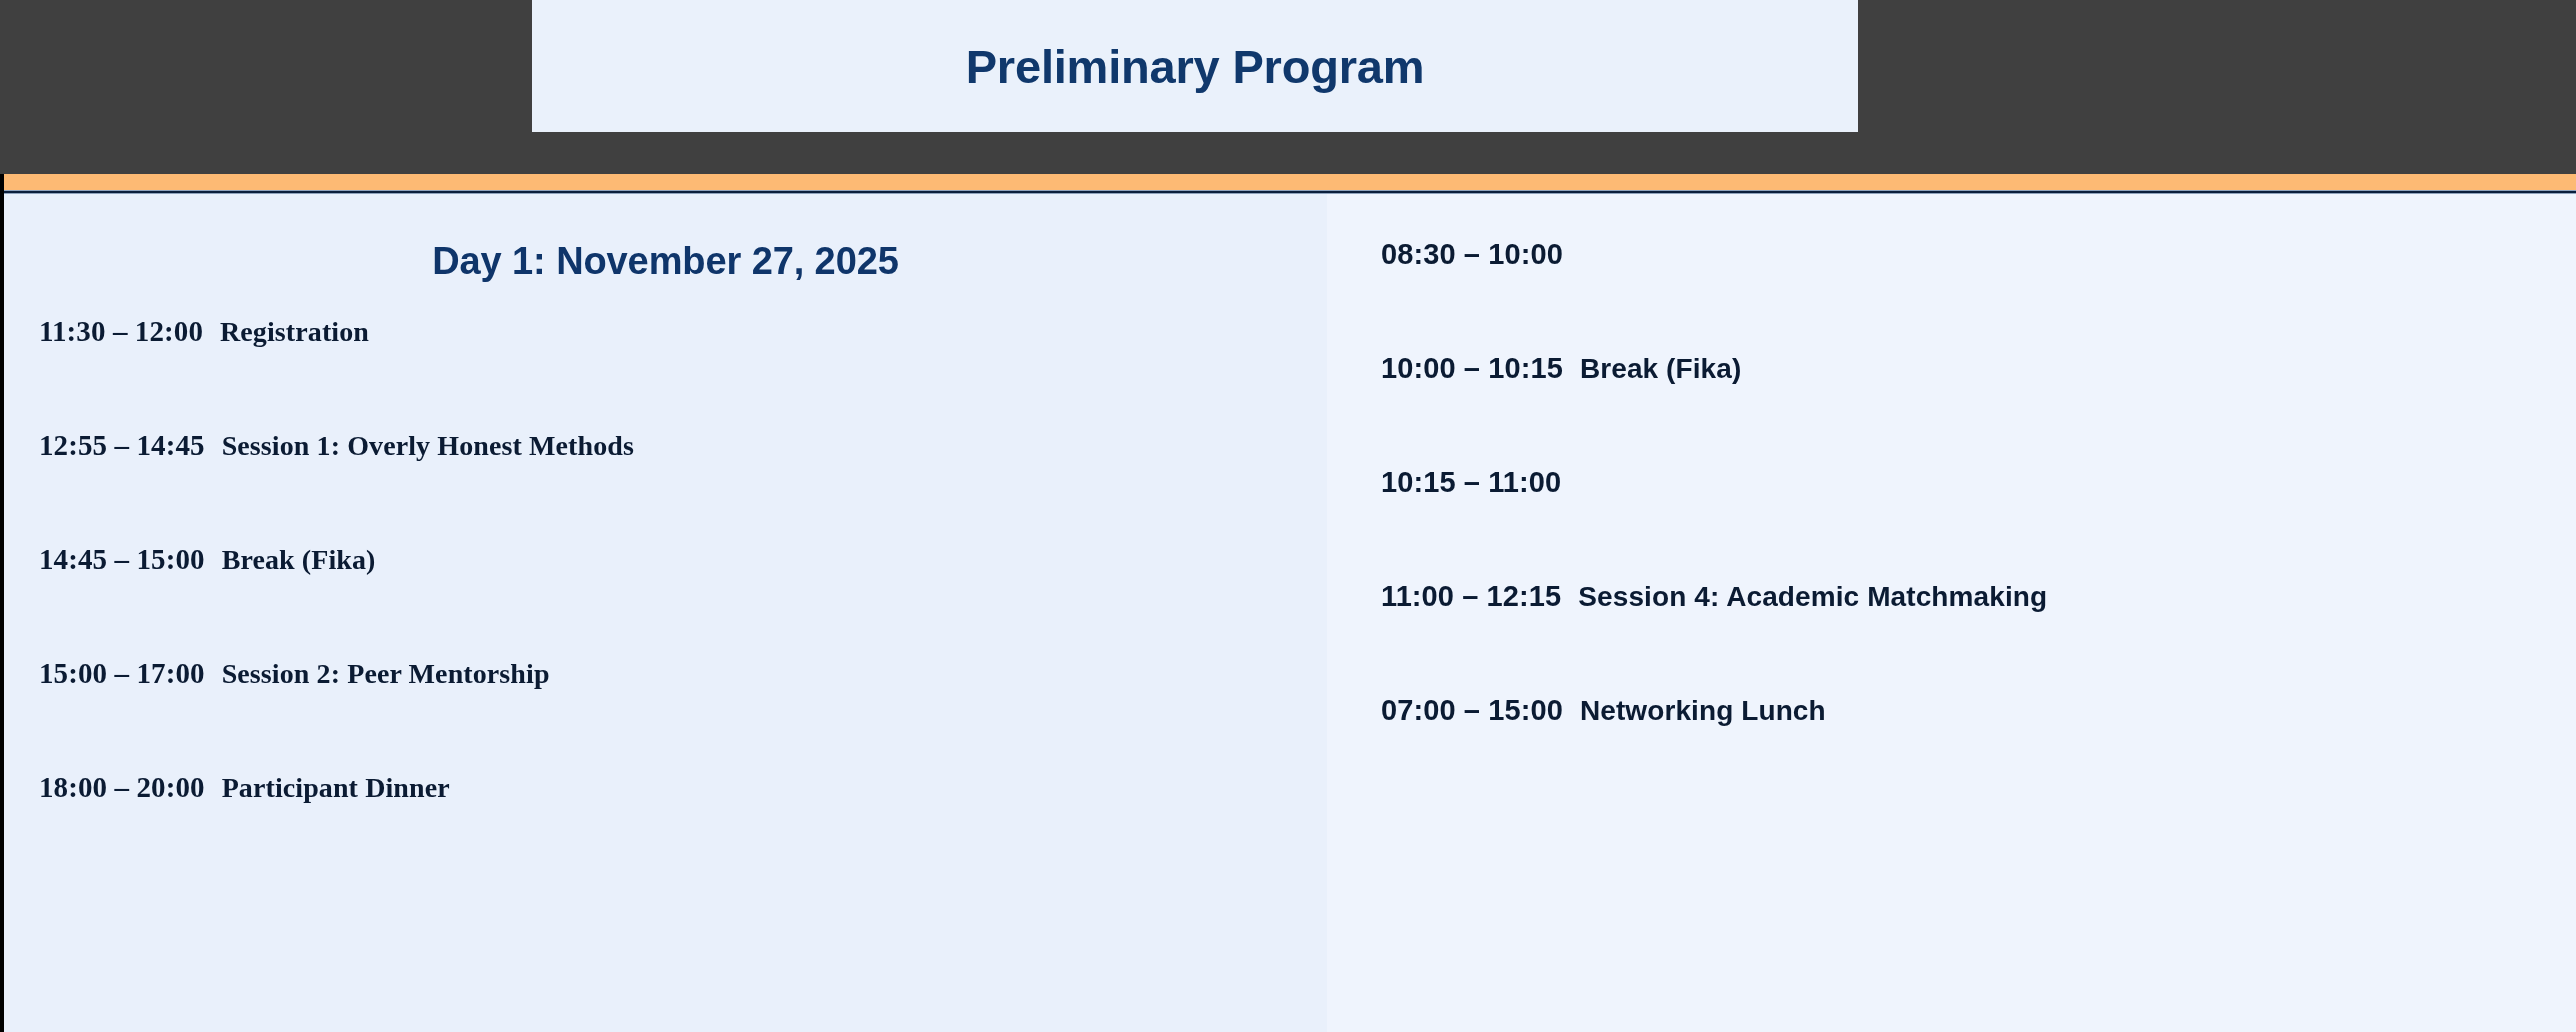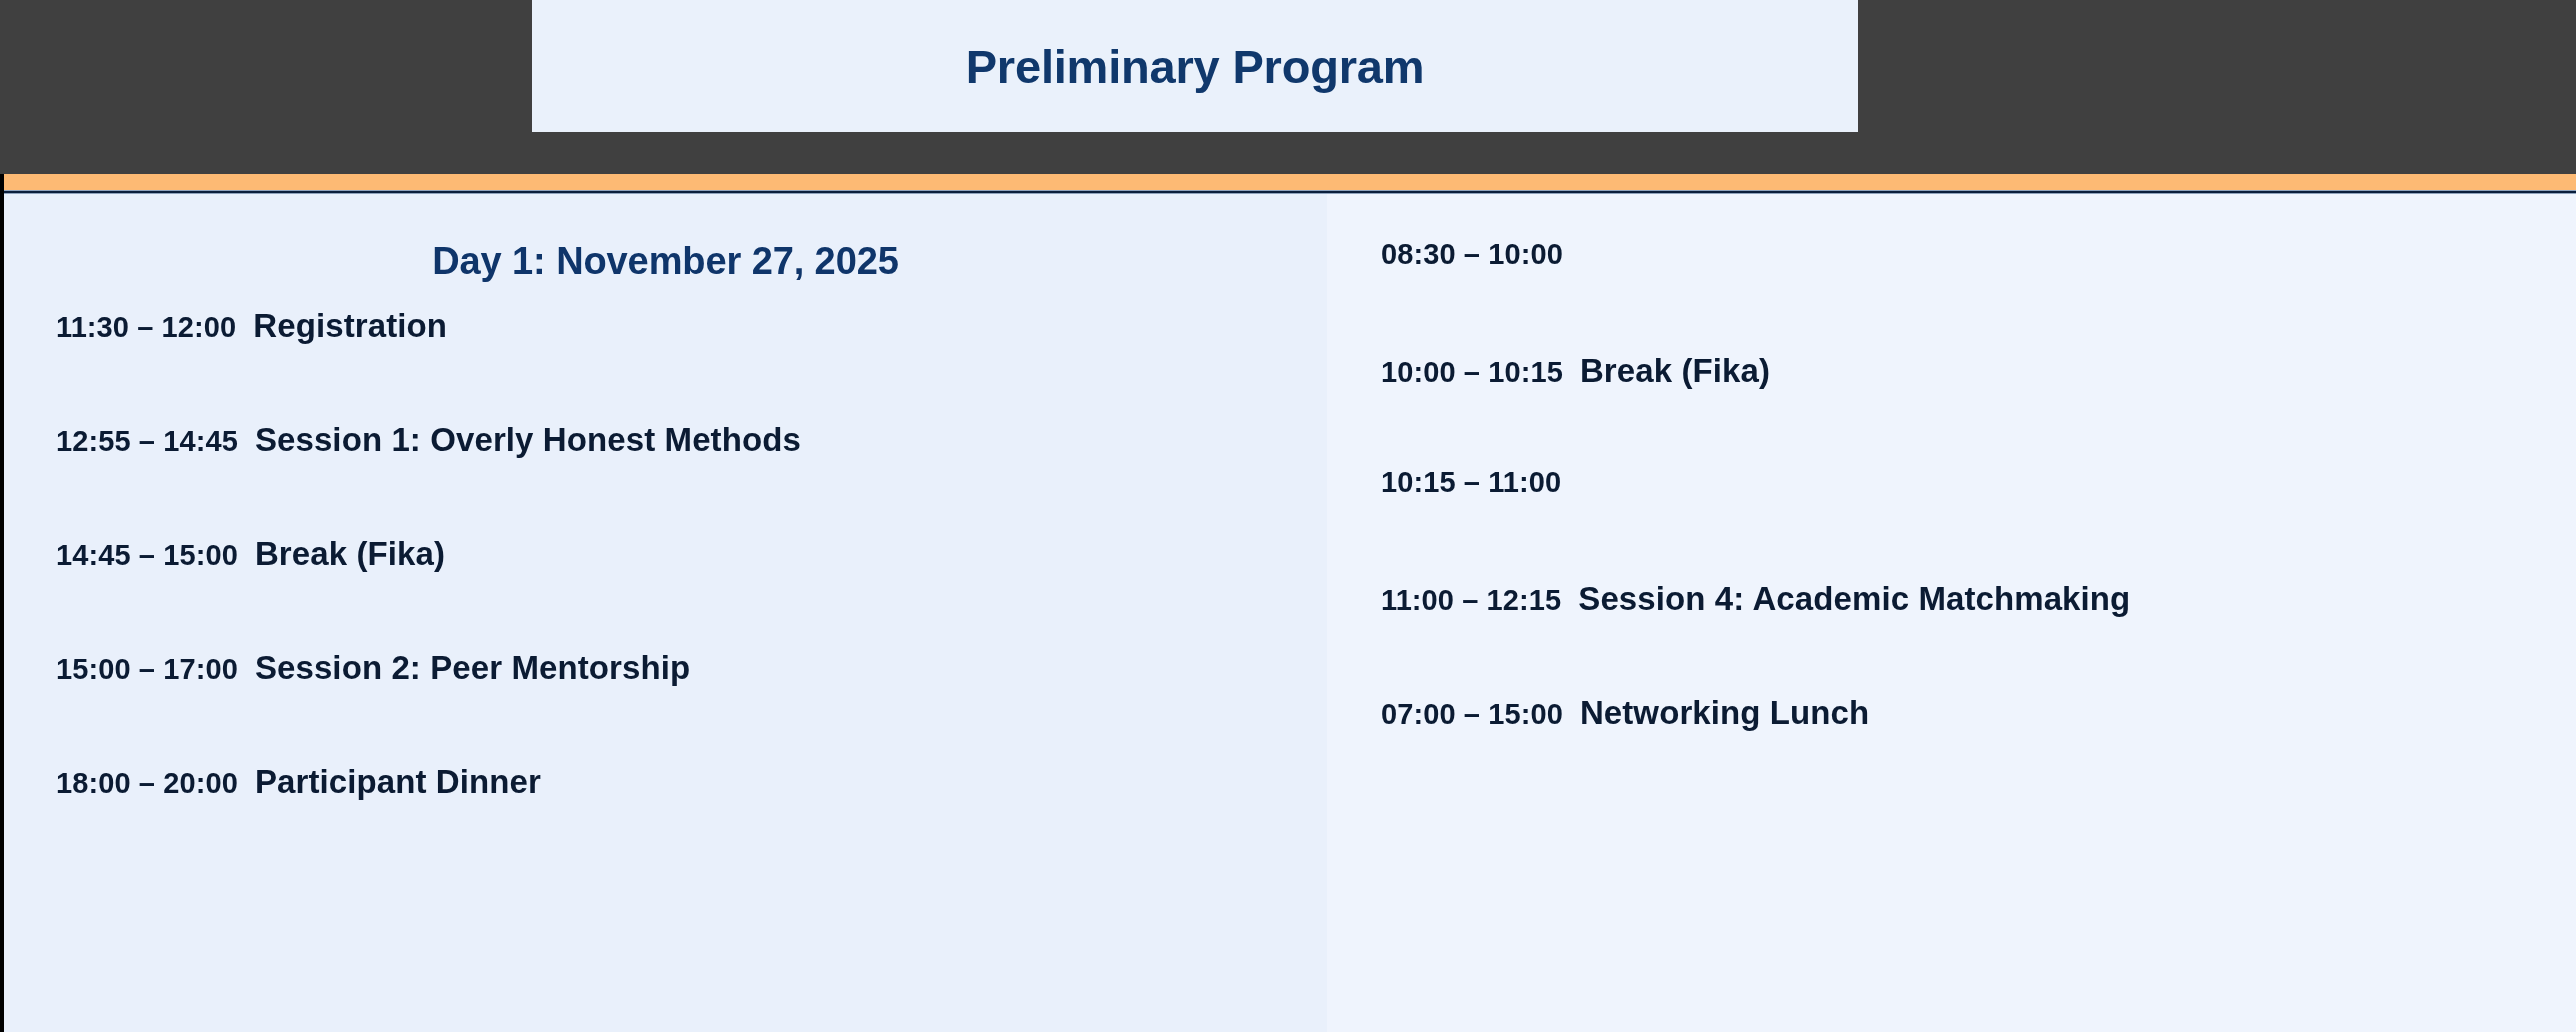--- a/index.html
+++ b/index.html
@@ -84,39 +84,39 @@
     color:#0f356a;
     letter-spacing:-0.1px;
     white-space:nowrap;
   }
   .col-day1 .day-heading{ margin-top:46px; }
   .col-day2 .day-heading{ margin-top:51px; }
 
   .schedule{
     list-style:none;
   }
-  .col-day1 .schedule{ margin-top:24px; padding-left:52px; }
+  .col-day1 .schedule{ margin-top:32px; padding-left:35px;font-family:Liberation Serif, serif; }
   .col-day2 .schedule{ margin-top:44px; padding-left:54px; }
 
   .slot{
     display:flex;
     align-items:baseline;
     height:114px;
     white-space:nowrap;
   }
 
   .slot-time{
     font-size:29px;
     font-weight:700;
     color:#0b1b33;
     letter-spacing:0.1px;
   }
 
   .slot-title{
-    font-size:33px;
+    font-size:28px;
     font-weight:700;
     color:#0b1b33;
     margin-left:17px;
     letter-spacing:0.1px;
   }
 </style>
 </head>
 <body>
 
 <div class="top-strip">

